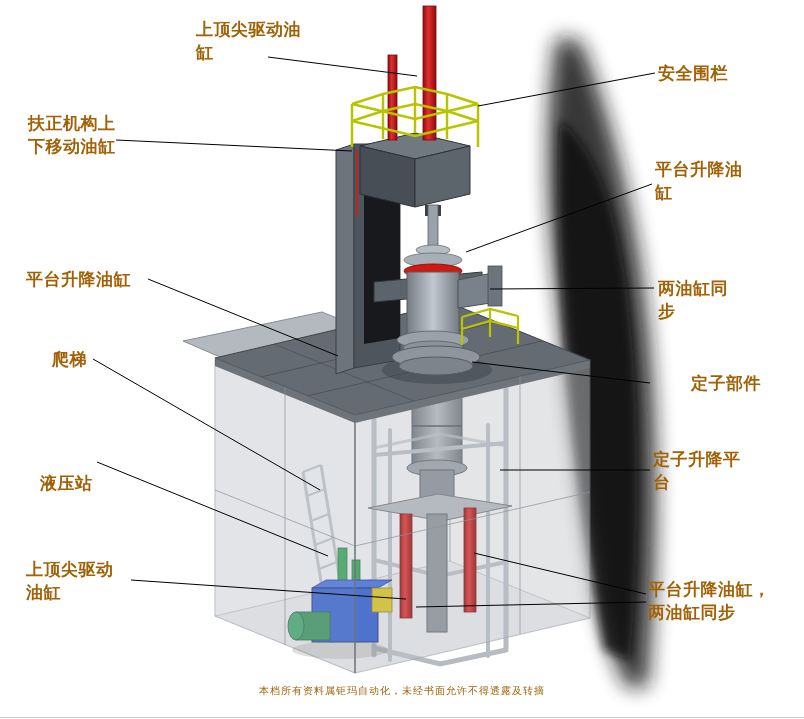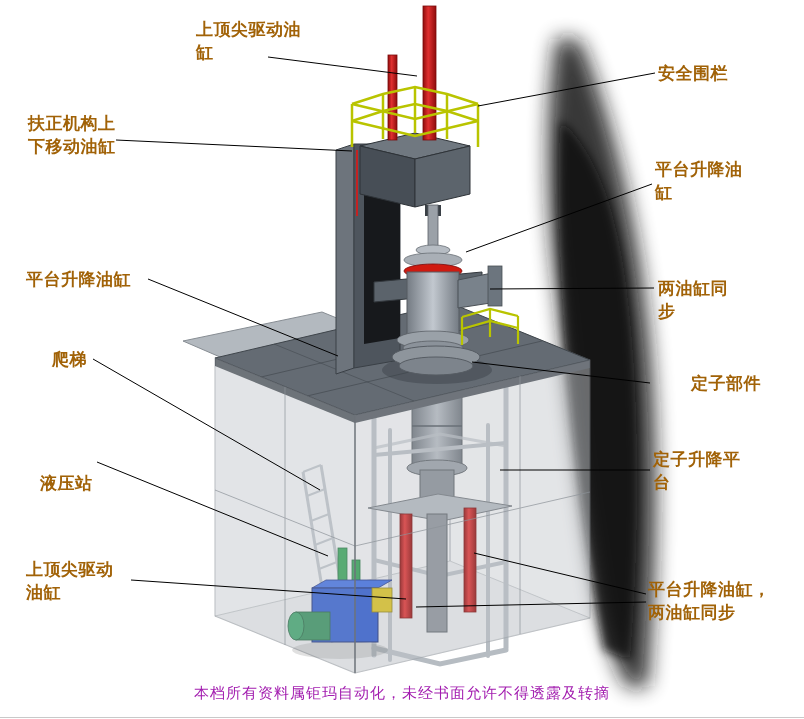--- a/index.html
+++ b/index.html
@@ -17,21 +17,21 @@
     border-radius:9px;
     background:linear-gradient(180deg,#aee0ff 0%,#5aa7e8 35%,#1f6fc8 55%,#3f93e0 80%,#9fd4f8 100%);
     border:2px solid #7fc0ea;
     box-shadow:0 2px 4px rgba(0,0,60,.35), inset 0 0 6px rgba(255,255,255,.55);
     display:flex;align-items:center;justify-content:center;
     color:#fff;font-size:21px;font-weight:bold;letter-spacing:3px;
     text-shadow:1px 2px 2px rgba(0,30,80,.65);
   }
   #watermark{
     position:absolute;left:0;top:684px;width:100%;text-align:center;
-    font-family:"Liberation Serif",serif;font-size:15px;color:#a21caf;letter-spacing:1px;
+    font-family:"Liberation Serif",serif;font-size:10px;color:#a16207;letter-spacing:1px;
   }
   #bottom-rule{position:absolute;left:0;bottom:1px;width:100%;height:1px;background:#c9c9c9;}
 </style>
 </head>
 <body>
 
 <div id="slide">
 
   <svg id="machine-svg" viewBox="0 0 804 719" xmlns="http://www.w3.org/2000/svg">
     <defs>

